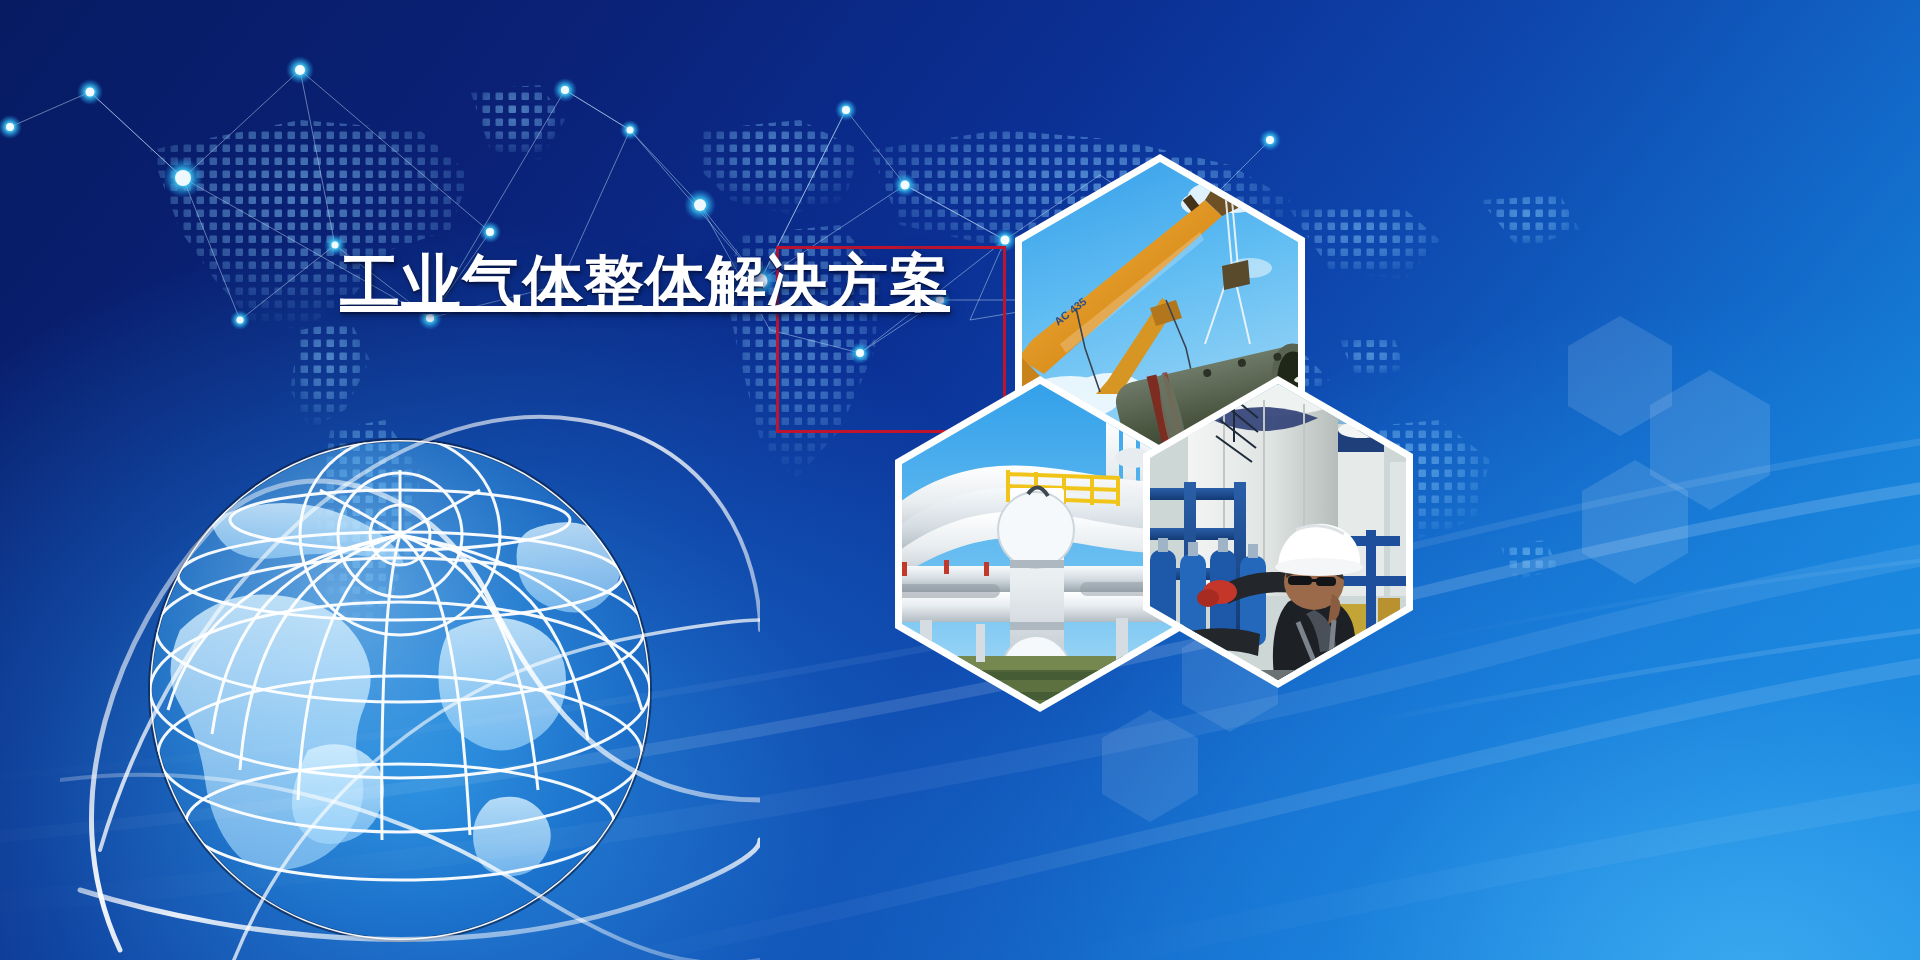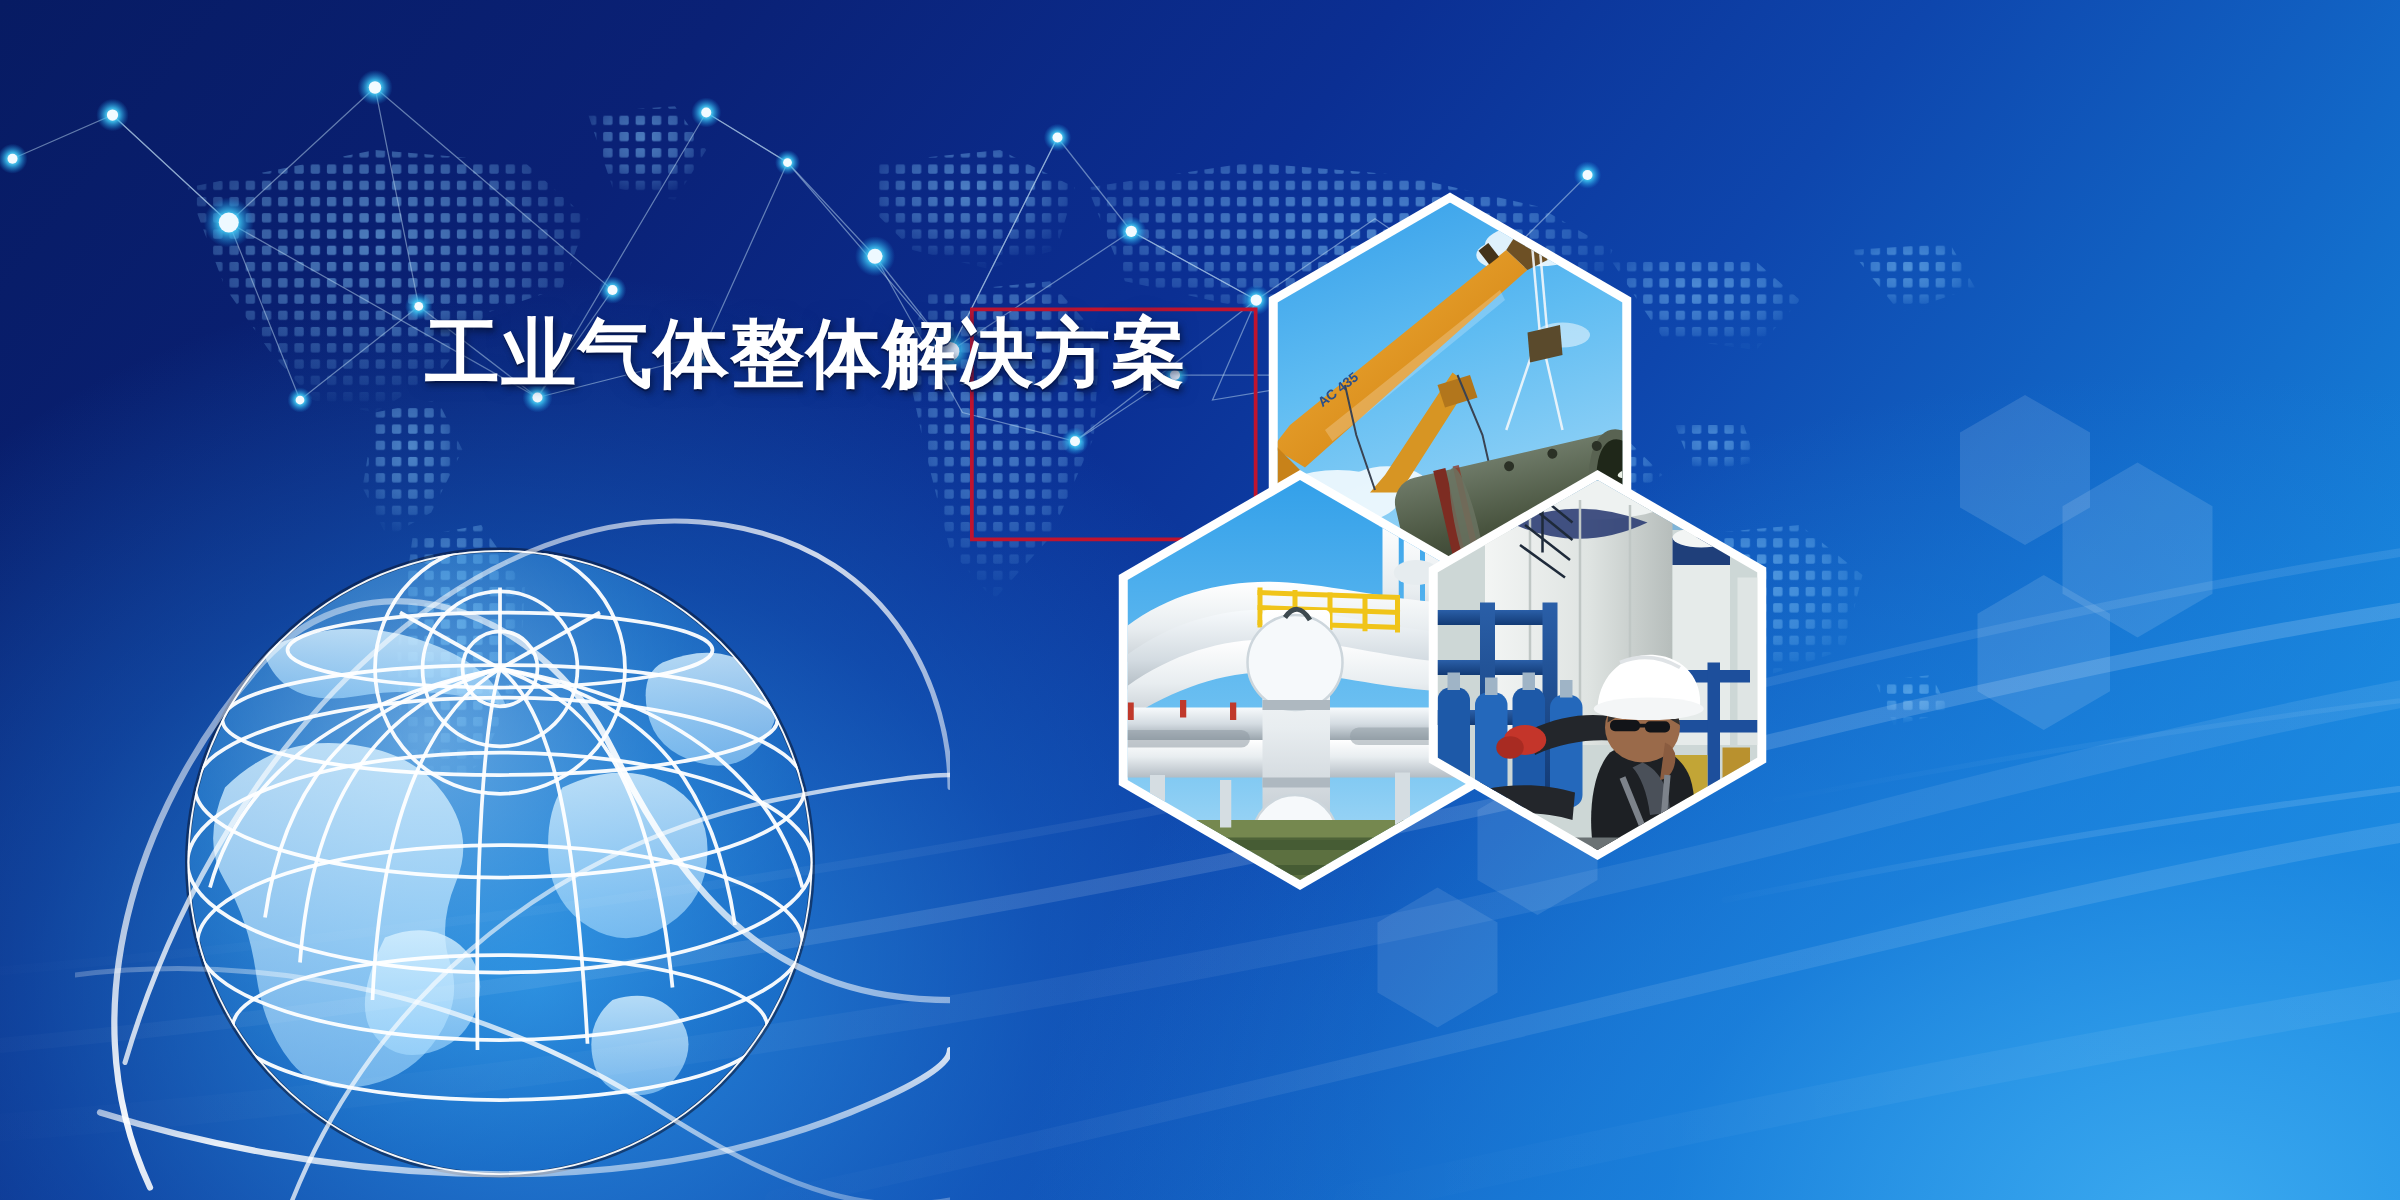--- a/index.html
+++ b/index.html
@@ -31,20 +31,21 @@
   
   .deco-hex{position:absolute;}
   .deco-hex svg{display:block;}
 
   
   .title-block{position:absolute;left:340px;top:252px;z-index:40;}
   .title-text{
     font-size:60px;line-height:62px;font-weight:bold;color:#ffffff;
     letter-spacing:1px;white-space:nowrap;
     text-shadow:0 2px 0 rgba(4,20,70,.75), 0 0 14px rgba(10,40,120,.65), 2px 3px 5px rgba(0,0,0,.45);
+    text-decoration:underline;
   }
   
   .red-frame{
     position:absolute;left:776px;top:246px;width:230px;height:187px;
     border:3px solid #c0142e;z-index:25;
   }
 
   
   .hex{position:absolute;z-index:30;}
   .hex svg{display:block;}

